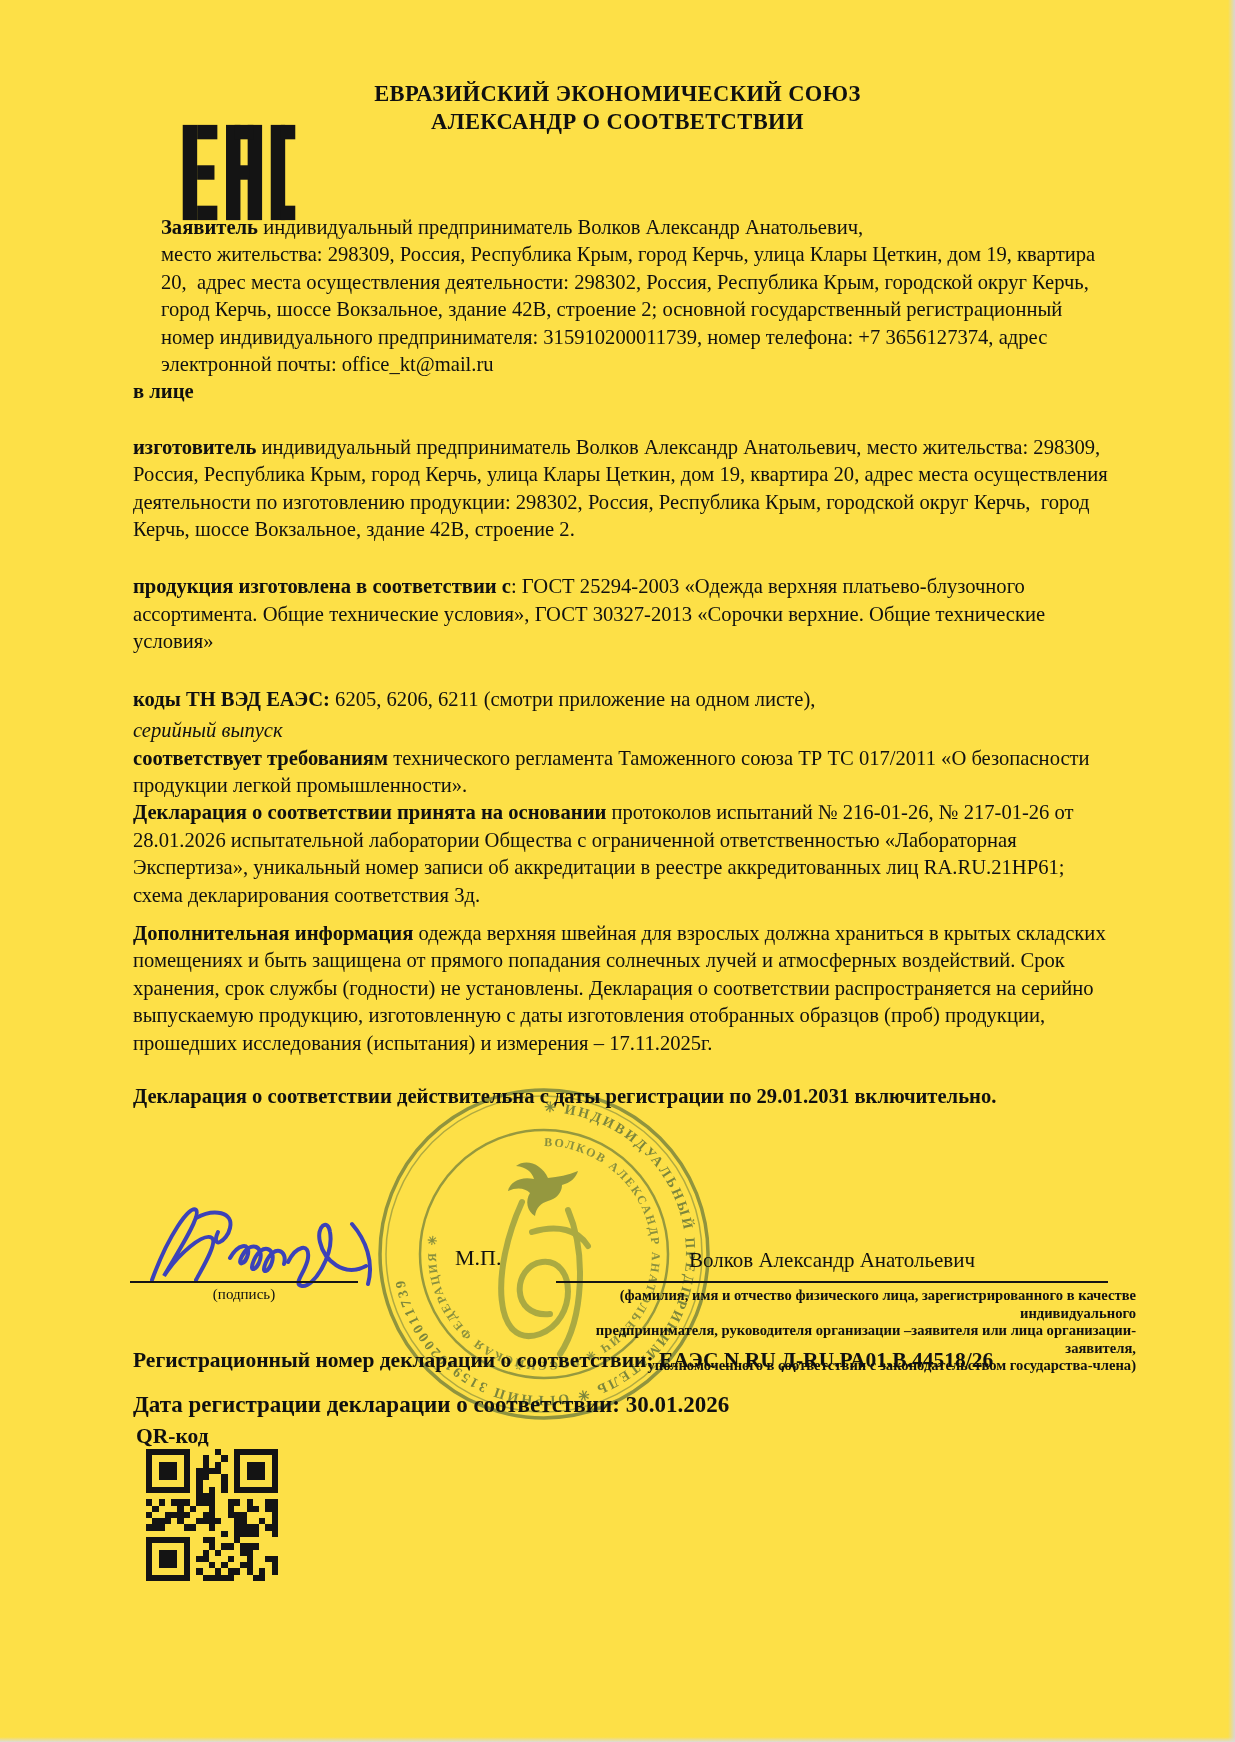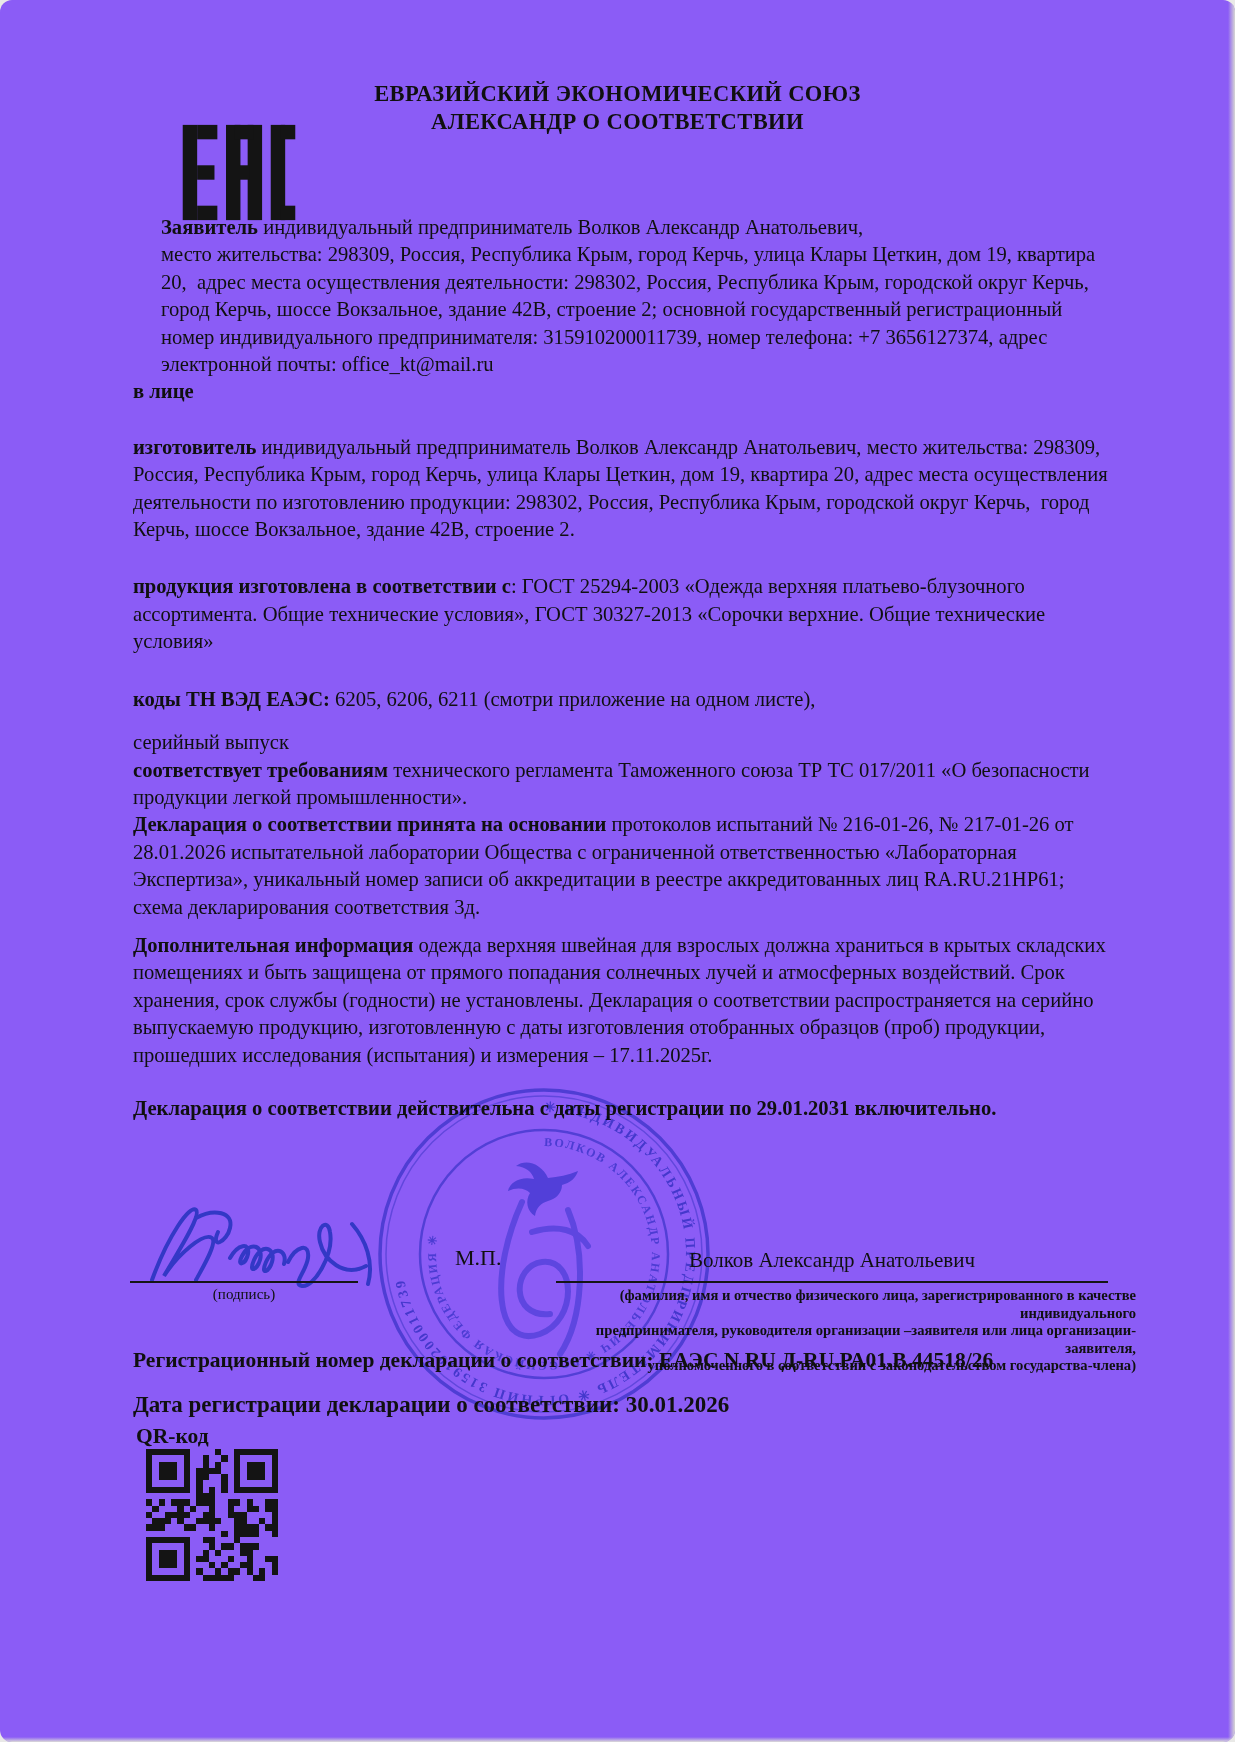--- a/index.html
+++ b/index.html
@@ -1,19 +1,19 @@
 <!DOCTYPE html>
 <html><head>
 <meta charset="utf-8">
 <style>
   html,body{margin:0;padding:0;background:#e9e9e7;}
   .page{
     position:relative; width:1235px; height:1742px; margin:0 auto;
-    background:#8b5cf6; overflow:hidden;
-    font-family:"Liberation Serif", serif; color:#101010;border-radius:12px;
+    background:#fde047; overflow:hidden;
+    font-family:"Liberation Serif", serif; color:#101010;
   }
   .scan-edge-right{position:absolute;top:0;right:0;width:7px;height:100%;
     background:linear-gradient(to left,#d7d7d2,rgba(255,255,255,0));}
   .scan-edge-bottom{position:absolute;bottom:0;left:0;width:100%;height:5px;
     background:linear-gradient(to top,#dcdcd7,rgba(255,255,255,0));}
   .eac{position:absolute;left:181px;top:122px;width:116px;height:101px;}
   .title{
     position:absolute;top:80px;left:0;width:100%;text-align:center;
     font-weight:bold;font-size:22.5px;line-height:28px;letter-spacing:.4px;
   }
@@ -69,21 +69,21 @@
     <div>АЛЕКСАНДР О СООТВЕТСТВИИ</div>
   </div>
 
   <div class="body-block" id="paragraphs">
       <p class="para" style="margin-top: 0px; margin-left: 28px;"><span class="lead">Заявитель</span><span> индивидуальный предприниматель Волков Александр Анатольевич,
 место жительства: 298309, Россия, Республика Крым, город Керчь, улица Клары Цеткин, дом 19, квартира 20,  адрес места осуществления деятельности: 298302, Россия, Республика Крым, городской округ Керчь,  город Керчь, шоссе Вокзальное, здание 42В, строение 2; основной государственный регистрационный номер индивидуального предпринимателя: 315910200011739, номер телефона: +7 3656127374, адрес электронной почты: office_kt@mail.ru</span></p>
       <p class="para" style="margin-top: 0px;"><span class="lead">в лице</span><span></span></p>
       <p class="para" style="margin-top: 28px;"><span class="lead">изготовитель</span><span> индивидуальный предприниматель Волков Александр Анатольевич, место жительства: 298309, Россия, Республика Крым, город Керчь, улица Клары Цеткин, дом 19, квартира 20, адрес места осуществления деятельности по изготовлению продукции: 298302, Россия, Республика Крым, городской округ Керчь,  город Керчь, шоссе Вокзальное, здание 42В, строение 2.</span></p>
       <p class="para" style="margin-top: 30px;"><span class="lead">продукция изготовлена в соответствии с</span><span>: ГОСТ 25294-2003 «Одежда верхняя платьево-блузочного ассортимента. Общие технические условия», ГОСТ 30327-2013 «Сорочки верхние. Общие технические условия»</span></p>
       <p class="para" style="margin-top: 30px;"><span class="lead">коды ТН ВЭД ЕАЭС:</span><span> 6205, 6206, 6211 (смотри приложение на одном листе),</span></p>
-      <p class="para" style="margin-top: 16px;"><span class="lead"></span><span>серийный выпуск</span></p>
+      <p class="para" style="margin-top: 4px; font-style: italic;"><span class="lead"></span><span>серийный выпуск</span></p>
       <p class="para" style="margin-top: 0px;"><span class="lead">соответствует требованиям</span><span> технического регламента Таможенного союза ТР ТС 017/2011 «О безопасности продукции легкой промышленности».</span></p>
       <p class="para" style="margin-top: 0px;"><span class="lead">Декларация о соответствии принята на основании</span><span> протоколов испытаний № 216-01-26, № 217-01-26 от 28.01.2026 испытательной лаборатории Общества с ограниченной ответственностью «Лабораторная Экспертиза», уникальный номер записи об аккредитации в реестре аккредитованных лиц RA.RU.21НР61; схема декларирования соответствия 3д.</span></p>
       <p class="para" style="margin-top: 11px;"><span class="lead">Дополнительная информация</span><span> одежда верхняя швейная для взрослых должна храниться в крытых складских помещениях и быть защищена от прямого попадания солнечных лучей и атмосферных воздействий. Срок хранения, срок службы (годности) не установлены. Декларация о соответствии распространяется на серийно выпускаемую продукцию, изготовленную с даты изготовления отобранных образцов (проб) продукции, прошедших исследования (испытания) и измерения – 17.11.2025г.</span></p>
       <p class="para bold-all" style="margin-top: 26px;"><span class="lead">Декларация о соответствии действительна с даты регистрации по 29.01.2031 включительно.</span><span></span></p>
     </div>
 
   <svg class="stamp" viewBox="0 0 344 344" aria-hidden="true">
     <g fill="none" stroke="#5d7fca">
       <circle cx="172" cy="172" r="164" stroke-width="3.5" opacity=".85"></circle>
       <circle cx="172" cy="172" r="158" stroke-width="1.5" opacity=".6"></circle>

